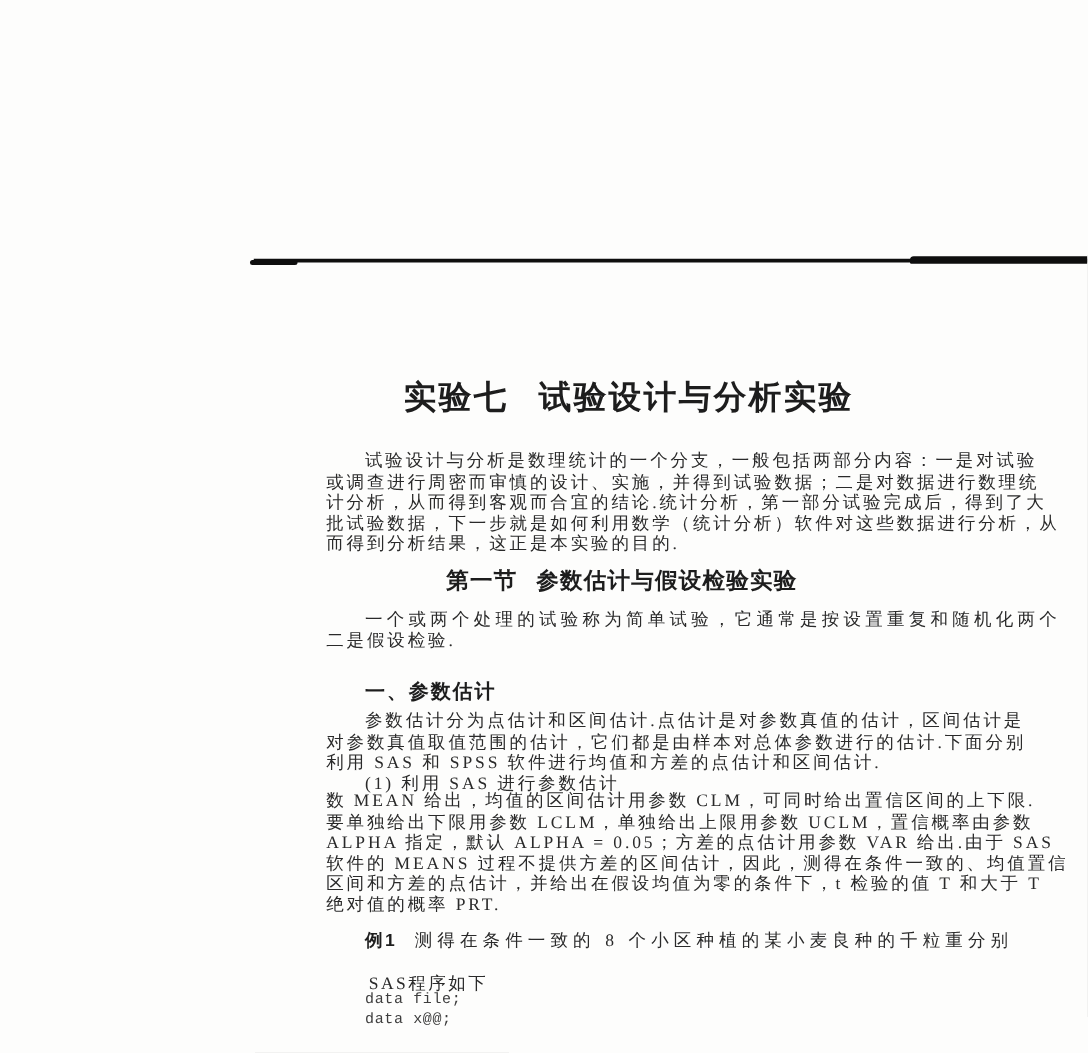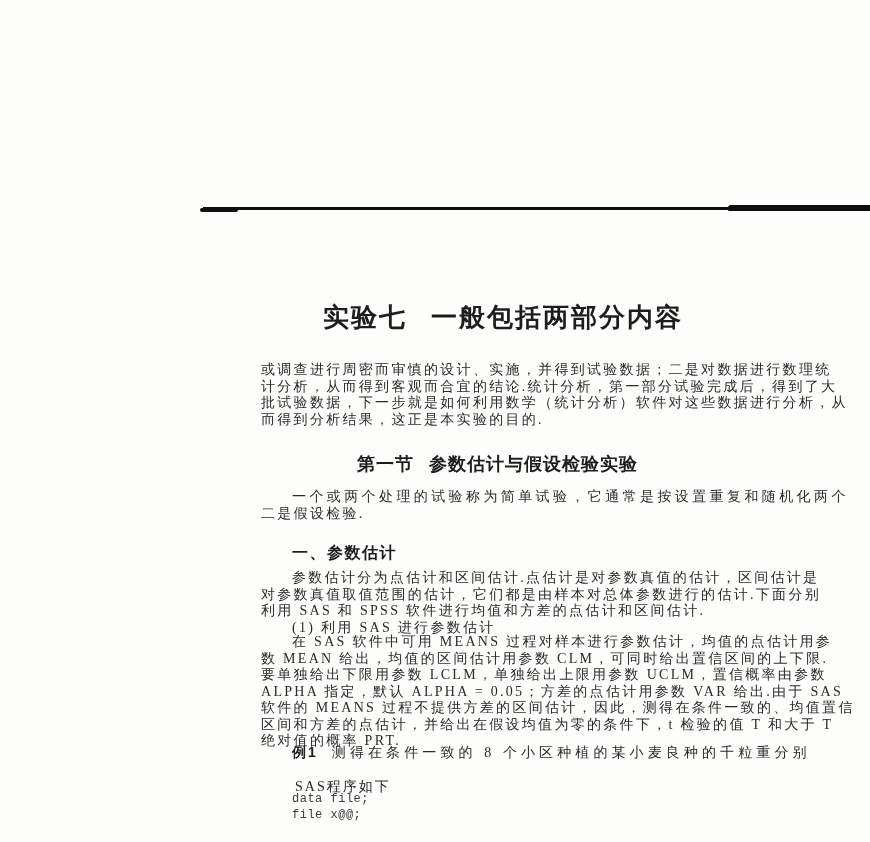--- a/index.html
+++ b/index.html
@@ -52,24 +52,25 @@
 </head>
 <body>
 
 <div class="page">
 
   <div class="rule rule-blob"></div>
   <div class="rule rule-main"></div>
   <div class="rule rule-right"></div>
 
   <div class="chapter-title hei">
-    <span>实验七</span><span class="gap">一般包括两部分内容</span>
+    <span>实验七</span><span class="gap">试验设计与分析实验</span>
   </div>
 
   <div class="para p-intro">
+    <div class="line ind">试验设计与分析是数理统计的一个分支，一般包括两部分内容：一是对试验</div>
     <div class="line">或调查进行周密而审慎的设计、实施，并得到试验数据；二是对数据进行数理统</div>
     <div class="line">计分析，从而得到客观而合宜的结论.统计分析，第一部分试验完成后，得到了大</div>
     <div class="line">批试验数据，下一步就是如何利用数学（统计分析）软件对这些数据进行分析，从</div>
     <div class="line">而得到分析结果，这正是本实验的目的.</div>
   </div>
 
   <div class="section-heading hei">
     <span>第一节</span><span class="gap">参数估计与假设检验实验</span>
   </div>
 
@@ -81,33 +82,32 @@
   <div class="sub-heading hei">一、参数估计</div>
 
   <div class="para p-est">
     <div class="line ind">参数估计分为点估计和区间估计.点估计是对参数真值的估计，区间估计是</div>
     <div class="line">对参数真值取值范围的估计，它们都是由样本对总体参数进行的估计.下面分别</div>
     <div class="line">利用 SAS 和 SPSS 软件进行均值和方差的点估计和区间估计.</div>
     <div class="line ind">(1) 利用 SAS 进行参数估计</div>
   </div>
 
   <div class="para p-means">
-    <div class="line ind">在 SAS 软件中可用 MEANS 过程对样本进行参数估计，均值的点估计用参</div>
     <div class="line">数 MEAN 给出，均值的区间估计用参数 CLM，可同时给出置信区间的上下限.</div>
     <div class="line">要单独给出下限用参数 LCLM，单独给出上限用参数 UCLM，置信概率由参数</div>
     <div class="line">ALPHA 指定，默认 ALPHA = 0.05；方差的点估计用参数 VAR 给出.由于 SAS</div>
     <div class="line">软件的 MEANS 过程不提供方差的区间估计，因此，测得在条件一致的、均值置信</div>
     <div class="line">区间和方差的点估计，并给出在假设均值为零的条件下，t 检验的值 T 和大于 T</div>
     <div class="line">绝对值的概率 PRT.</div>
   </div>
 
   <div class="para p-example">
     <div class="line ind"><span class="example-label">例1</span><span class="xwide">测得在条件一致的 8 个小区种植的某小麦良种的千粒重分别</span></div>
   </div>
 
   <div class="sas-label">SAS程序如下</div>
 
   <div class="code-block">
     <div class="code-line">data file;</div>
-    <div class="code-line">file x@@;</div>
+    <div class="code-line">data x@@;</div>
   </div>
 
 </div>
 
 </body></html>

